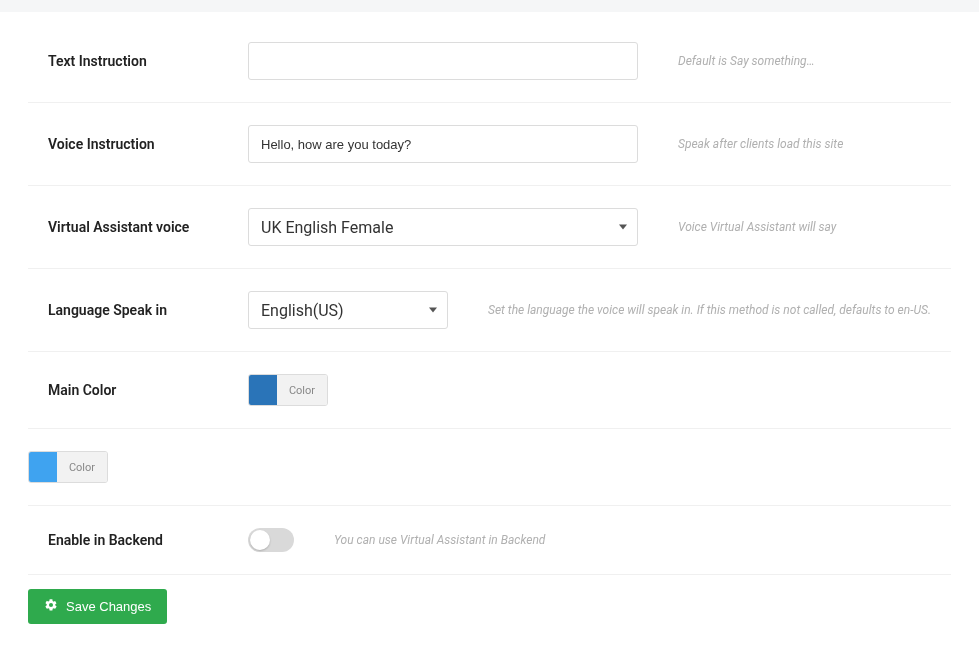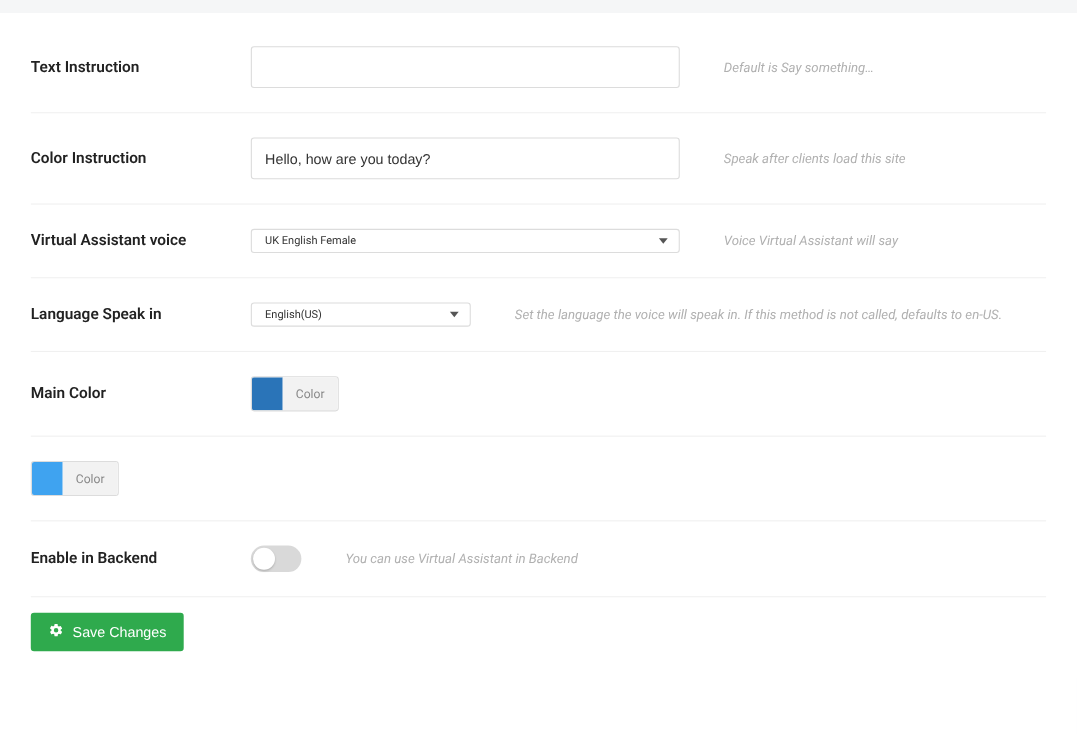--- a/index.html
+++ b/index.html
@@ -45,20 +45,21 @@
       padding: 22px 0;
       border-bottom: 1px solid #f0f0f0;
     }
     .row:last-of-type { border-bottom: none; }
     .label {
       width: 200px;
       flex-shrink: 0;
       font-size: 14px;
       font-weight: 600;
       color: #222;
+      margin-left: 20px;
     }
     .control {
       flex-shrink: 0;
     }
     .hint {
       flex: 1;
       font-size: 12px;
       color: #b0b0b0;
       font-style: italic;
       padding-left: 40px;
@@ -69,27 +70,27 @@
       padding: 8px 12px;
       border: 1px solid #dcdcdc;
       border-radius: 3px;
       font-size: 13px;
       color: #333;
       background: #fff;
       outline: none;
     }
     .select {
       position: relative;
-      height: 22px;
+      height: 38px;
       border: 1px solid #dcdcdc;
       border-radius: 3px;
       display: flex;
       align-items: center;
       padding: 0 34px 0 12px;
-      font-size: 10px;
+      font-size: 16px;
       color: #333;
       background: #fff;
       cursor: pointer;
     }
     .select.full { width: 390px; }
     .select.med { width: 200px; }
     .select .caret {
       position: absolute;
       right: 10px;
       top: 50%;
@@ -175,21 +176,21 @@
 
     <div class="row">
       <div class="label">Text Instruction</div>
       <div class="control">
         <input class="input-text" type="text" value="" style="">
       </div>
       <div class="hint">Default is Say something…</div>
     </div>
 
     <div class="row">
-      <div class="label">Color Instruction</div>
+      <div class="label">Voice Instruction</div>
       <div class="control">
         <input class="input-text" type="text" value="Hello, how are you today?" style="">
       </div>
       <div class="hint">Speak after clients load this site</div>
     </div>
 
     <div class="row">
       <div class="label">Virtual Assistant voice</div>
       <div class="control">
         <div class="select full">

